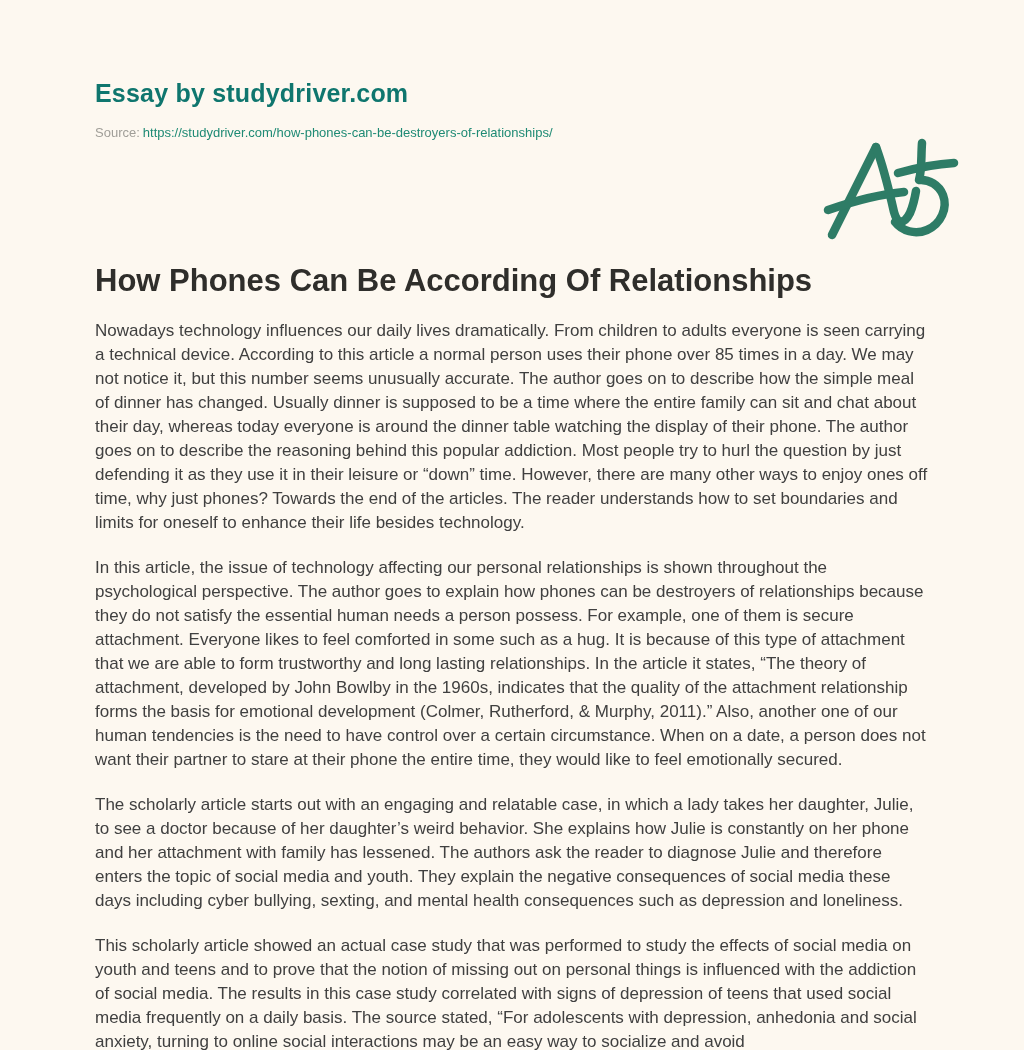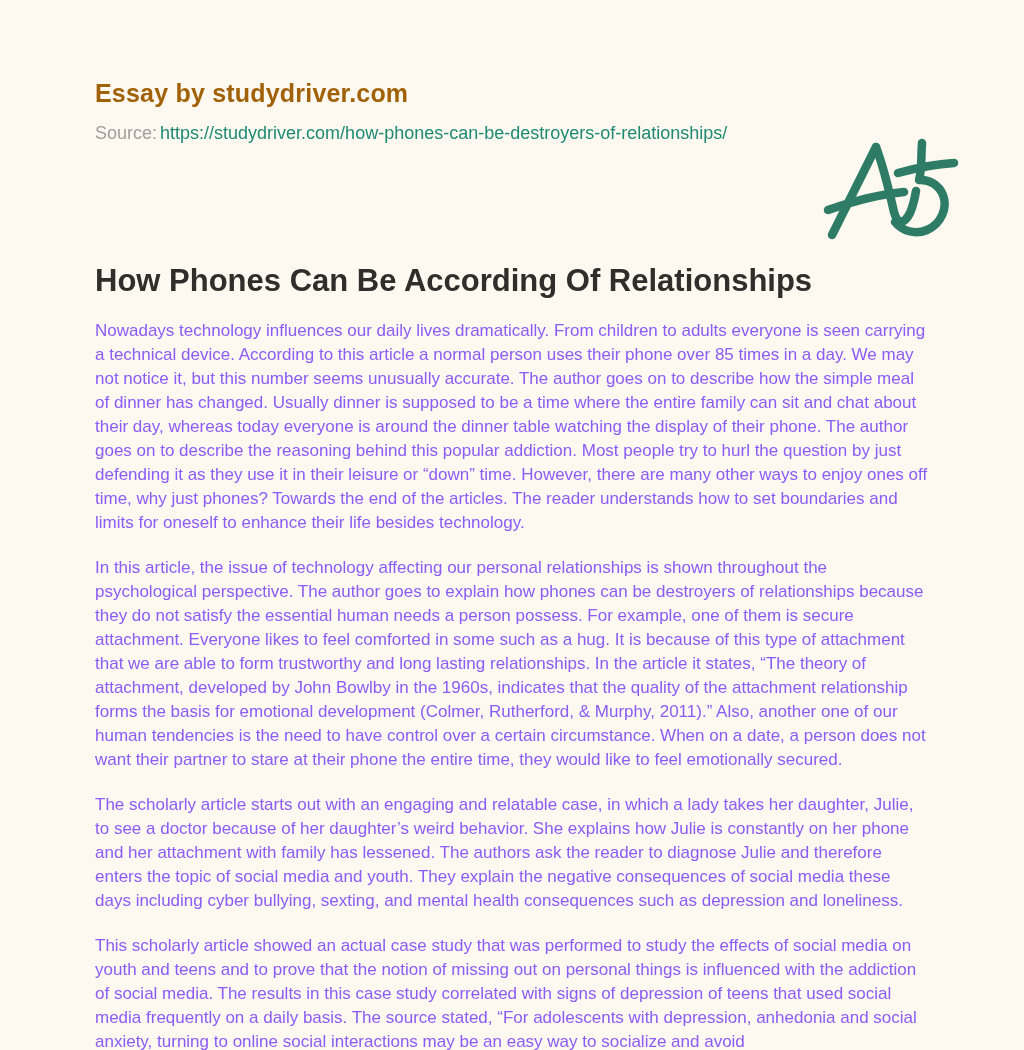--- a/index.html
+++ b/index.html
@@ -16,26 +16,26 @@
     position: relative;
     width: 1024px;
     height: 1050px;
     padding: 0 95px;
   }
   .header-title {
     margin: 78px 0 0 0;
     font-size: 25px;
     line-height: 30px;
     font-weight: 700;
-    color: #a16207;
+    color: #0f766e;
     letter-spacing: 0.2px;
   }
   .source-line {
     margin-top: 16px;
-    font-size: 18px;
+    font-size: 13px;
     line-height: 18px;
     color: #A09E98;
   }
   .source-line a {
     color: #1E8A74;
     text-decoration: none;
     margin-left: 3px;
     cursor: pointer;
   }
   .logo {
@@ -51,21 +51,21 @@
     font-size: 31px;
     line-height: 38px;
     font-weight: 700;
     color: #2F2E2B;
   }
   .article-body { margin-top: 19px; }
   .article-body p {
     margin: 0 0 21px 0;
     font-size: 17px;
     line-height: 24px;
-    color: #8b5cf6;
+    color: #404040;
   }
 </style>
 </head>
 <body>
 
 <div class="page">
 
   <header>
     <h1 class="header-title">Essay by studydriver.com</h1>
     <div class="source-line">

